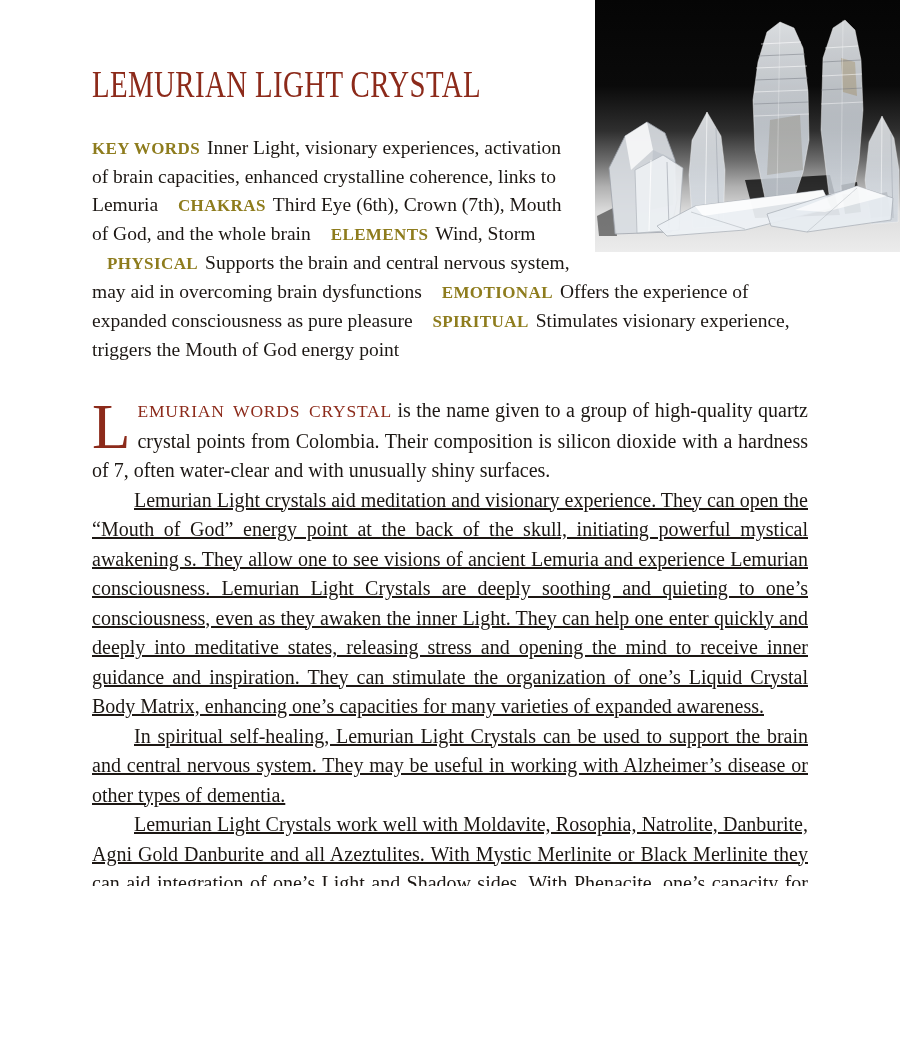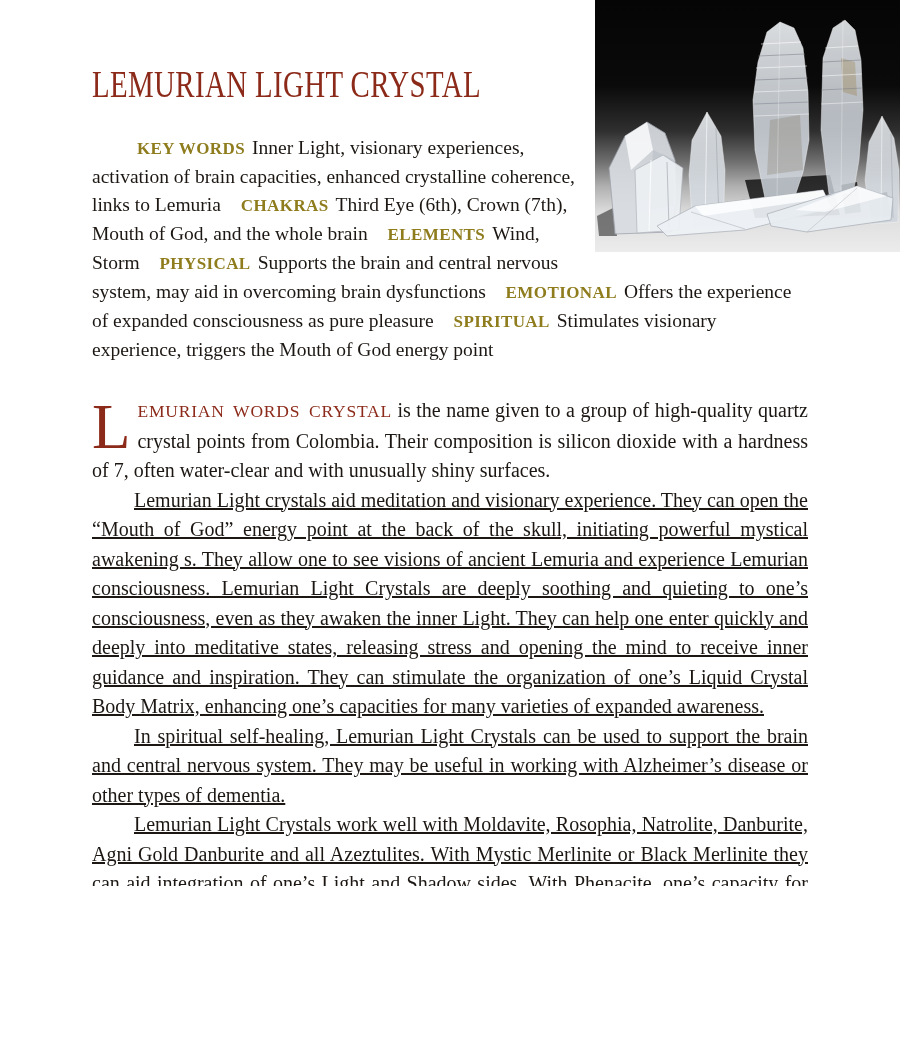--- a/index.html
+++ b/index.html
@@ -13,21 +13,21 @@
   .photo svg{display:block;}
   
   .col{position:absolute;left:92px;top:0;width:716px;}
   .photo-spacer{float:right;width:231px;height:274px;}
   h1.title{
     margin:66px 0 0 0;font-weight:400;color:var(--title);
     font-size:37px;line-height:38px;letter-spacing:.5px;white-space:nowrap;
     transform:scaleX(.78);transform-origin:0 50%;
   }
   .attrs{margin:30px 0 0 0;font-size:19.5px;line-height:28px;color:var(--body);text-align:left;}
-  .attr-label{font-weight:700;color:var(--label);font-size:17px;letter-spacing:.4px;margin-right:7px;margin-left:45px;}
+  .attr-label{font-weight:700;color:var(--label);font-size:17px;letter-spacing:.4px;margin-right:7px;}
   .attrs .attr-label:not(:first-child){margin-left:15px;}
   .article{margin-top:32px;font-size:20px;line-height:29.5px;color:var(--body);text-align:justify;}
   .article p{margin:0;padding:0;}
   .article p.indent{text-indent:42px;text-decoration:underline;}
   .dropcap{
     float:left;color:var(--title);font-size:63px;line-height:56px;
     margin:3px 7px 0 0;font-weight:400;
   }
   .lead-sc{color:var(--title);font-size:17.5px;letter-spacing:.8px;word-spacing:3px;}
   .pageno{

